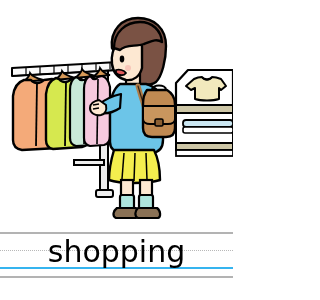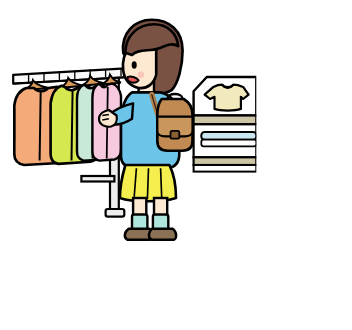--- a/index.html
+++ b/index.html
@@ -239,14 +239,21 @@
         <rect x="120" y="195" width="14" height="14" rx="2" fill="#aee5dd" stroke="#000000" stroke-width="2.2"></rect>
         <rect x="139" y="195" width="14" height="14" rx="2" fill="#aee5dd" stroke="#000000" stroke-width="2.2"></rect>
 
         <path d="M117 208 C113 211 112 216 116 218 L136 218 C139 217 139 211 136 208 Z" fill="#8a7155" stroke="#000000" stroke-width="2.2" stroke-linejoin="round"></path>
         <path d="M138 208 C135 211 134 216 138 218 L158 218 C161 217 161 211 157 208 Z" fill="#8a7155" stroke="#000000" stroke-width="2.2" stroke-linejoin="round"></path>
       </g>
 
     </svg>
   </div>
 
+  <div id="word-area">
+    <div class="rule rule-top"></div>
+    <div class="rule rule-mid"></div>
+    <div class="rule rule-base"></div>
+    <div class="rule rule-bottom"></div>
+    <div id="word-label">shopping</div>
+  </div>
 
 </div>
 
 </body></html>

